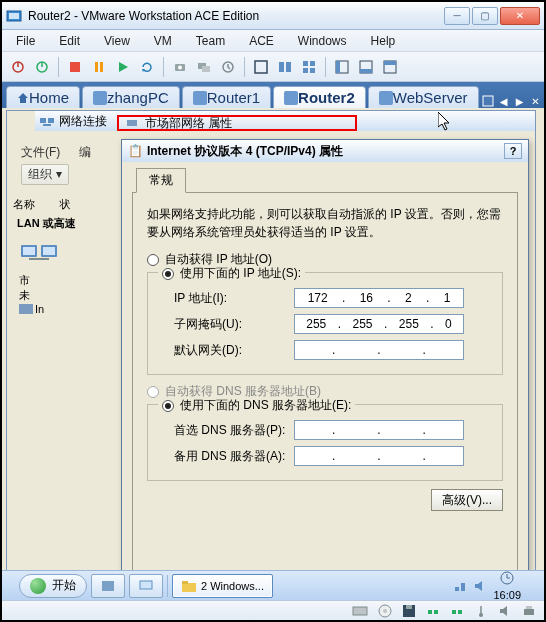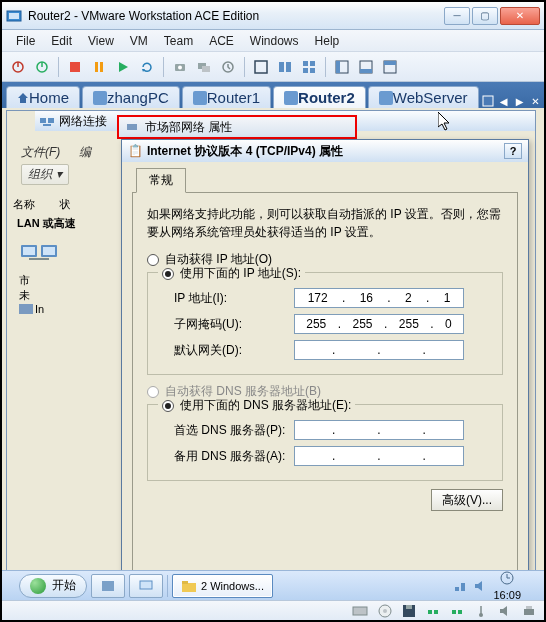--- a/index.html
+++ b/index.html
@@ -7,50 +7,50 @@
 
 
 .vmware-window { width: 100%; height: 100%; display: flex; flex-direction: column; }
 .titlebar-vmware { height: 28px; background: linear-gradient(#fdfefe, #e8f0f8 40%, #d6e5f5); display: flex; align-items: center; padding: 0 4px; border-bottom: 1px solid #9db5cf; }
 .titlebar-vmware .icon { width: 16px; height: 16px; margin-right: 6px; }
 .titlebar-vmware .title { flex: 1; font-size: 12px; color: #000; }
 .win-btns { display: flex; gap: 2px; }
 .win-btn { width: 26px; height: 18px; border: 1px solid #8aa8c8; border-radius: 2px; background: linear-gradient(#f7fbff,#d0e2f4); display:flex; align-items:center; justify-content:center; font-size:10px; color:#3a5a7a; }
 .win-btn.close { background: linear-gradient(#f9a395,#e8634b); color:#fff; border-color:#b84a36; width:40px; }
 
-.menubar { height: 22px; background: linear-gradient(#f4f7fb,#e6edf6); display:flex; align-items:center; padding:0 6px; gap:0; font-size:12px; color:#222; border-bottom:1px solid #cfd9e6; }
+.menubar { height: 22px; background: linear-gradient(#f4f7fb,#e6edf6); display:flex; align-items:center; padding:0 6px; gap:8px; font-size:12px; color:#222; border-bottom:1px solid #cfd9e6; }
 .menubar span { padding: 2px 8px; }
 
 .toolbar { height: 30px; background: linear-gradient(#f3f7fc,#e2ebf6); display:flex; align-items:center; padding:0 6px; gap:4px; border-bottom:1px solid #b8c8db; }
 .tb-btn { width:20px; height:20px; border:1px solid transparent; border-radius:2px; display:flex; align-items:center; justify-content:center; }
 .tb-sep { width:1px; height:20px; background:#b0c0d4; margin:0 2px; }
 
 .tabbar { height: 26px; background: linear-gradient(#4a7ab5,#3a6aa5); display:flex; align-items:flex-end; padding:0 4px; gap:2px; }
 .tab { height:22px; padding:0 10px; background: linear-gradient(#e8f0fa,#d4e3f5); border-radius:4px 4px 0 0; display:flex; align-items:center; gap:0; font-size:15px; color:#1a3a6a; border:1px solid #8aa8cc; border-bottom:none; }
 .tab.active { background: linear-gradient(#fdfefe,#f0f5fb); font-weight:bold; }
 .tab .t-icon { width:14px; height:14px; background:#6a9ad0; border-radius:2px; }
 .tabbar-right { margin-left:auto; display:flex; gap:2px; align-items:center; color:#fff; padding-right:4px; }
 .tabbar-right .nav { width:14px; height:14px; display:flex; align-items:center; justify-content:center; font-size:10px; }
 
 .content { flex:1; background:#ece9d8; position:relative; overflow:hidden; }
 
 
 .inner-win1 { position:absolute; left:4px; top:2px; width:530px; height:520px; border:1px solid #7a96b8; background:#ece9d8; }
 .inner-title1 { height:20px; background:linear-gradient(#fafcfe,#cfe0f3); display:flex; align-items:center; padding:0 4px; font-size:12px;margin-left:28px; }
 .inner-title1 .ic { width:16px; height:14px; margin-right:4px; }
 
-.sidebar-row { display:flex; align-items:center; height:22px; padding:0 8px; font-size:12px; color:#333; gap:6px;font-style:italic; }
+.sidebar-row { display:flex; align-items:center; height:22px; padding:0 8px; font-size:12px; color:#333; gap:6px; }
 .organize { background:linear-gradient(#f6f6f2,#e8e8e0); border:1px solid #c0c0b0; border-radius:2px; padding:1px 6px; display:inline-flex; align-items:center; gap:4px; }
 
 .left-col { position:absolute; left:2px; top:60px; width:92px; }
 .left-col .lan { padding:4px 4px; font-size:11px; font-weight:bold; }
 .left-col .comp-icon { margin:6px; }
 
 
-.redbox { position:absolute; left:110px; top:4px; width:240px; height:24px; border:2px solid #e00; background:linear-gradient(#f4f6f9,#d8e3f0); display:flex; align-items:center; padding:0 6px; font-size:12px; }
+.redbox { position:absolute; left:110px; top:4px; width:240px; height:16px; border:2px solid #e00; background:linear-gradient(#f4f6f9,#d8e3f0); display:flex; align-items:center; padding:0 6px; font-size:12px; }
 
 
 .ipv4 { position:absolute; left:114px; top:28px; width:408px; height:460px; background:#ece9d8; border:1px solid #5a7aa0; box-shadow:2px 2px 6px rgba(0,0,0,0.25); }
 .ipv4-title { height:22px; background:linear-gradient(#fefefe,#cfe0f3); display:flex; align-items:center; padding:0 6px; font-size:12px; font-family:"SimSun",monospace; font-weight:bold; }
 .ipv4-title .help { margin-left:auto; width:18px; height:16px; border:1px solid #8aa8c8; background:linear-gradient(#f7fbff,#d0e2f4); display:flex; align-items:center; justify-content:center; font-size:11px; }
 .ipv4-tab { margin:6px 10px 0 14px; }
 .ipv4-tab .tabh { display:inline-block; background:#ece9d8; border:1px solid #9a9a8a; border-bottom:1px solid #ece9d8; padding:3px 12px; font-size:12px; position:relative; z-index:2; }
 .ipv4-body { margin:-1px 10px 6px 10px; border:1px solid #9a9a8a; background:#ece9d8; padding:12px 14px 10px 14px; height:380px; position:relative; font-size:12px; font-family:"SimSun",monospace; }
 .ipv4-desc { line-height:1.5; margin-bottom:10px; }
 .fieldset { border:1px solid #bdbdaa; padding:8px 10px; margin-bottom:8px; }

